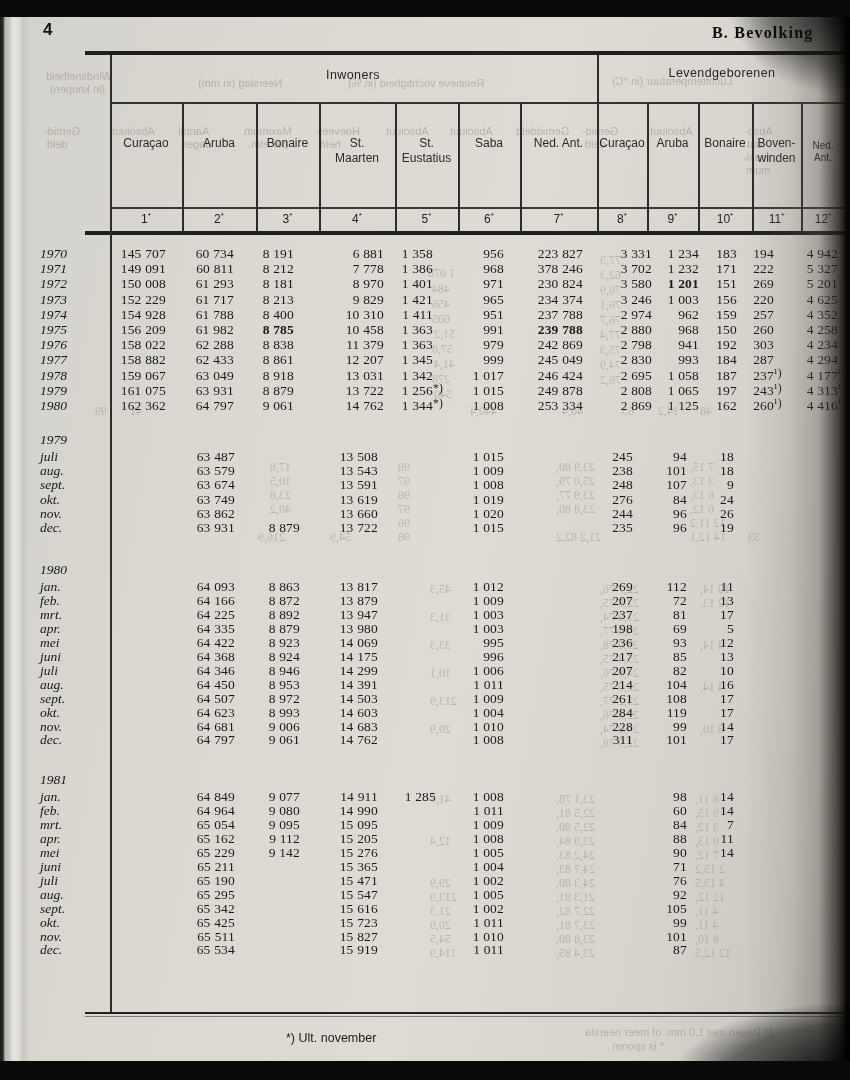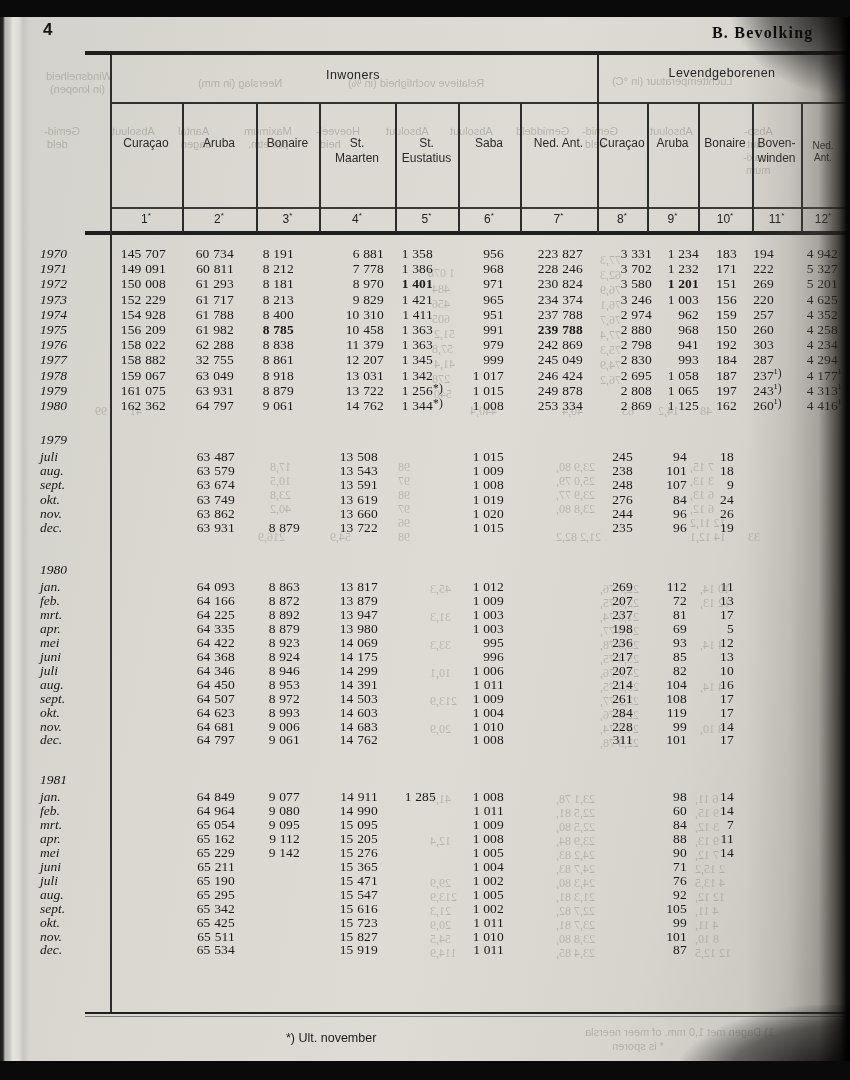--- a/index.html
+++ b/index.html
@@ -272,34 +272,34 @@
         <div class="cell" style="right: 12px;">4 942</div>
       </div>
       <div class="drow" style="top: 261.2px;">
         <div class="rlabel">1971</div>
         <div class="cell" style="right: 684px;">149 091</div>
         <div class="cell" style="right: 616px;">60 811</div>
         <div class="cell" style="right: 556px;">8 212</div>
         <div class="cell" style="right: 466px;">7 778</div>
         <div class="cell" style="right: 417px;">1 386</div>
         <div class="cell" style="right: 346px;">968</div>
-        <div class="cell" style="right: 267px;">228 246</div>
+        <div class="cell" style="right: 267px;">378 246</div>
         <div class="cell" style="right: 198px;">3 702</div>
         <div class="cell" style="right: 151px;">1 232</div>
         <div class="cell" style="right: 113px;">171</div>
         <div class="cell" style="right: 76px;">222</div>
         <div class="cell" style="right: 12px;">5 327</div>
       </div>
       <div class="drow" style="top: 276.4px;">
         <div class="rlabel">1972</div>
         <div class="cell" style="right: 684px;">150 008</div>
         <div class="cell" style="right: 616px;">61 293</div>
         <div class="cell" style="right: 556px;">8 181</div>
         <div class="cell" style="right: 466px;">8 970</div>
-        <div class="cell" style="right: 417px; font-weight: bold;">1 401</div>
+        <div class="cell" style="right: 417px;">1 401</div>
         <div class="cell" style="right: 346px;">971</div>
         <div class="cell" style="right: 267px;">230 824</div>
         <div class="cell" style="right: 198px;">3 580</div>
         <div class="cell" style="right: 151px; font-weight: bold;">1 201</div>
         <div class="cell" style="right: 113px;">151</div>
         <div class="cell" style="right: 76px;">269</div>
         <div class="cell" style="right: 12px;">5 201</div>
       </div>
       <div class="drow" style="top: 291.6px;">
         <div class="rlabel">1973</div>
@@ -357,21 +357,21 @@
         <div class="cell" style="right: 267px;">242 869</div>
         <div class="cell" style="right: 198px;">2 798</div>
         <div class="cell" style="right: 151px;">941</div>
         <div class="cell" style="right: 113px;">192</div>
         <div class="cell" style="right: 76px;">303</div>
         <div class="cell" style="right: 12px;">4 234</div>
       </div>
       <div class="drow" style="top: 352.4px;">
         <div class="rlabel">1977</div>
         <div class="cell" style="right: 684px;">158 882</div>
-        <div class="cell" style="right: 616px;">32 755</div>
+        <div class="cell" style="right: 616px;">62 433</div>
         <div class="cell" style="right: 556px;">8 861</div>
         <div class="cell" style="right: 466px;">12 207</div>
         <div class="cell" style="right: 417px;">1 345</div>
         <div class="cell" style="right: 346px;">999</div>
         <div class="cell" style="right: 267px;">245 049</div>
         <div class="cell" style="right: 198px;">2 830</div>
         <div class="cell" style="right: 151px;">993</div>
         <div class="cell" style="right: 113px;">184</div>
         <div class="cell" style="right: 76px;">287</div>
         <div class="cell" style="right: 12px;">4 294</div>

